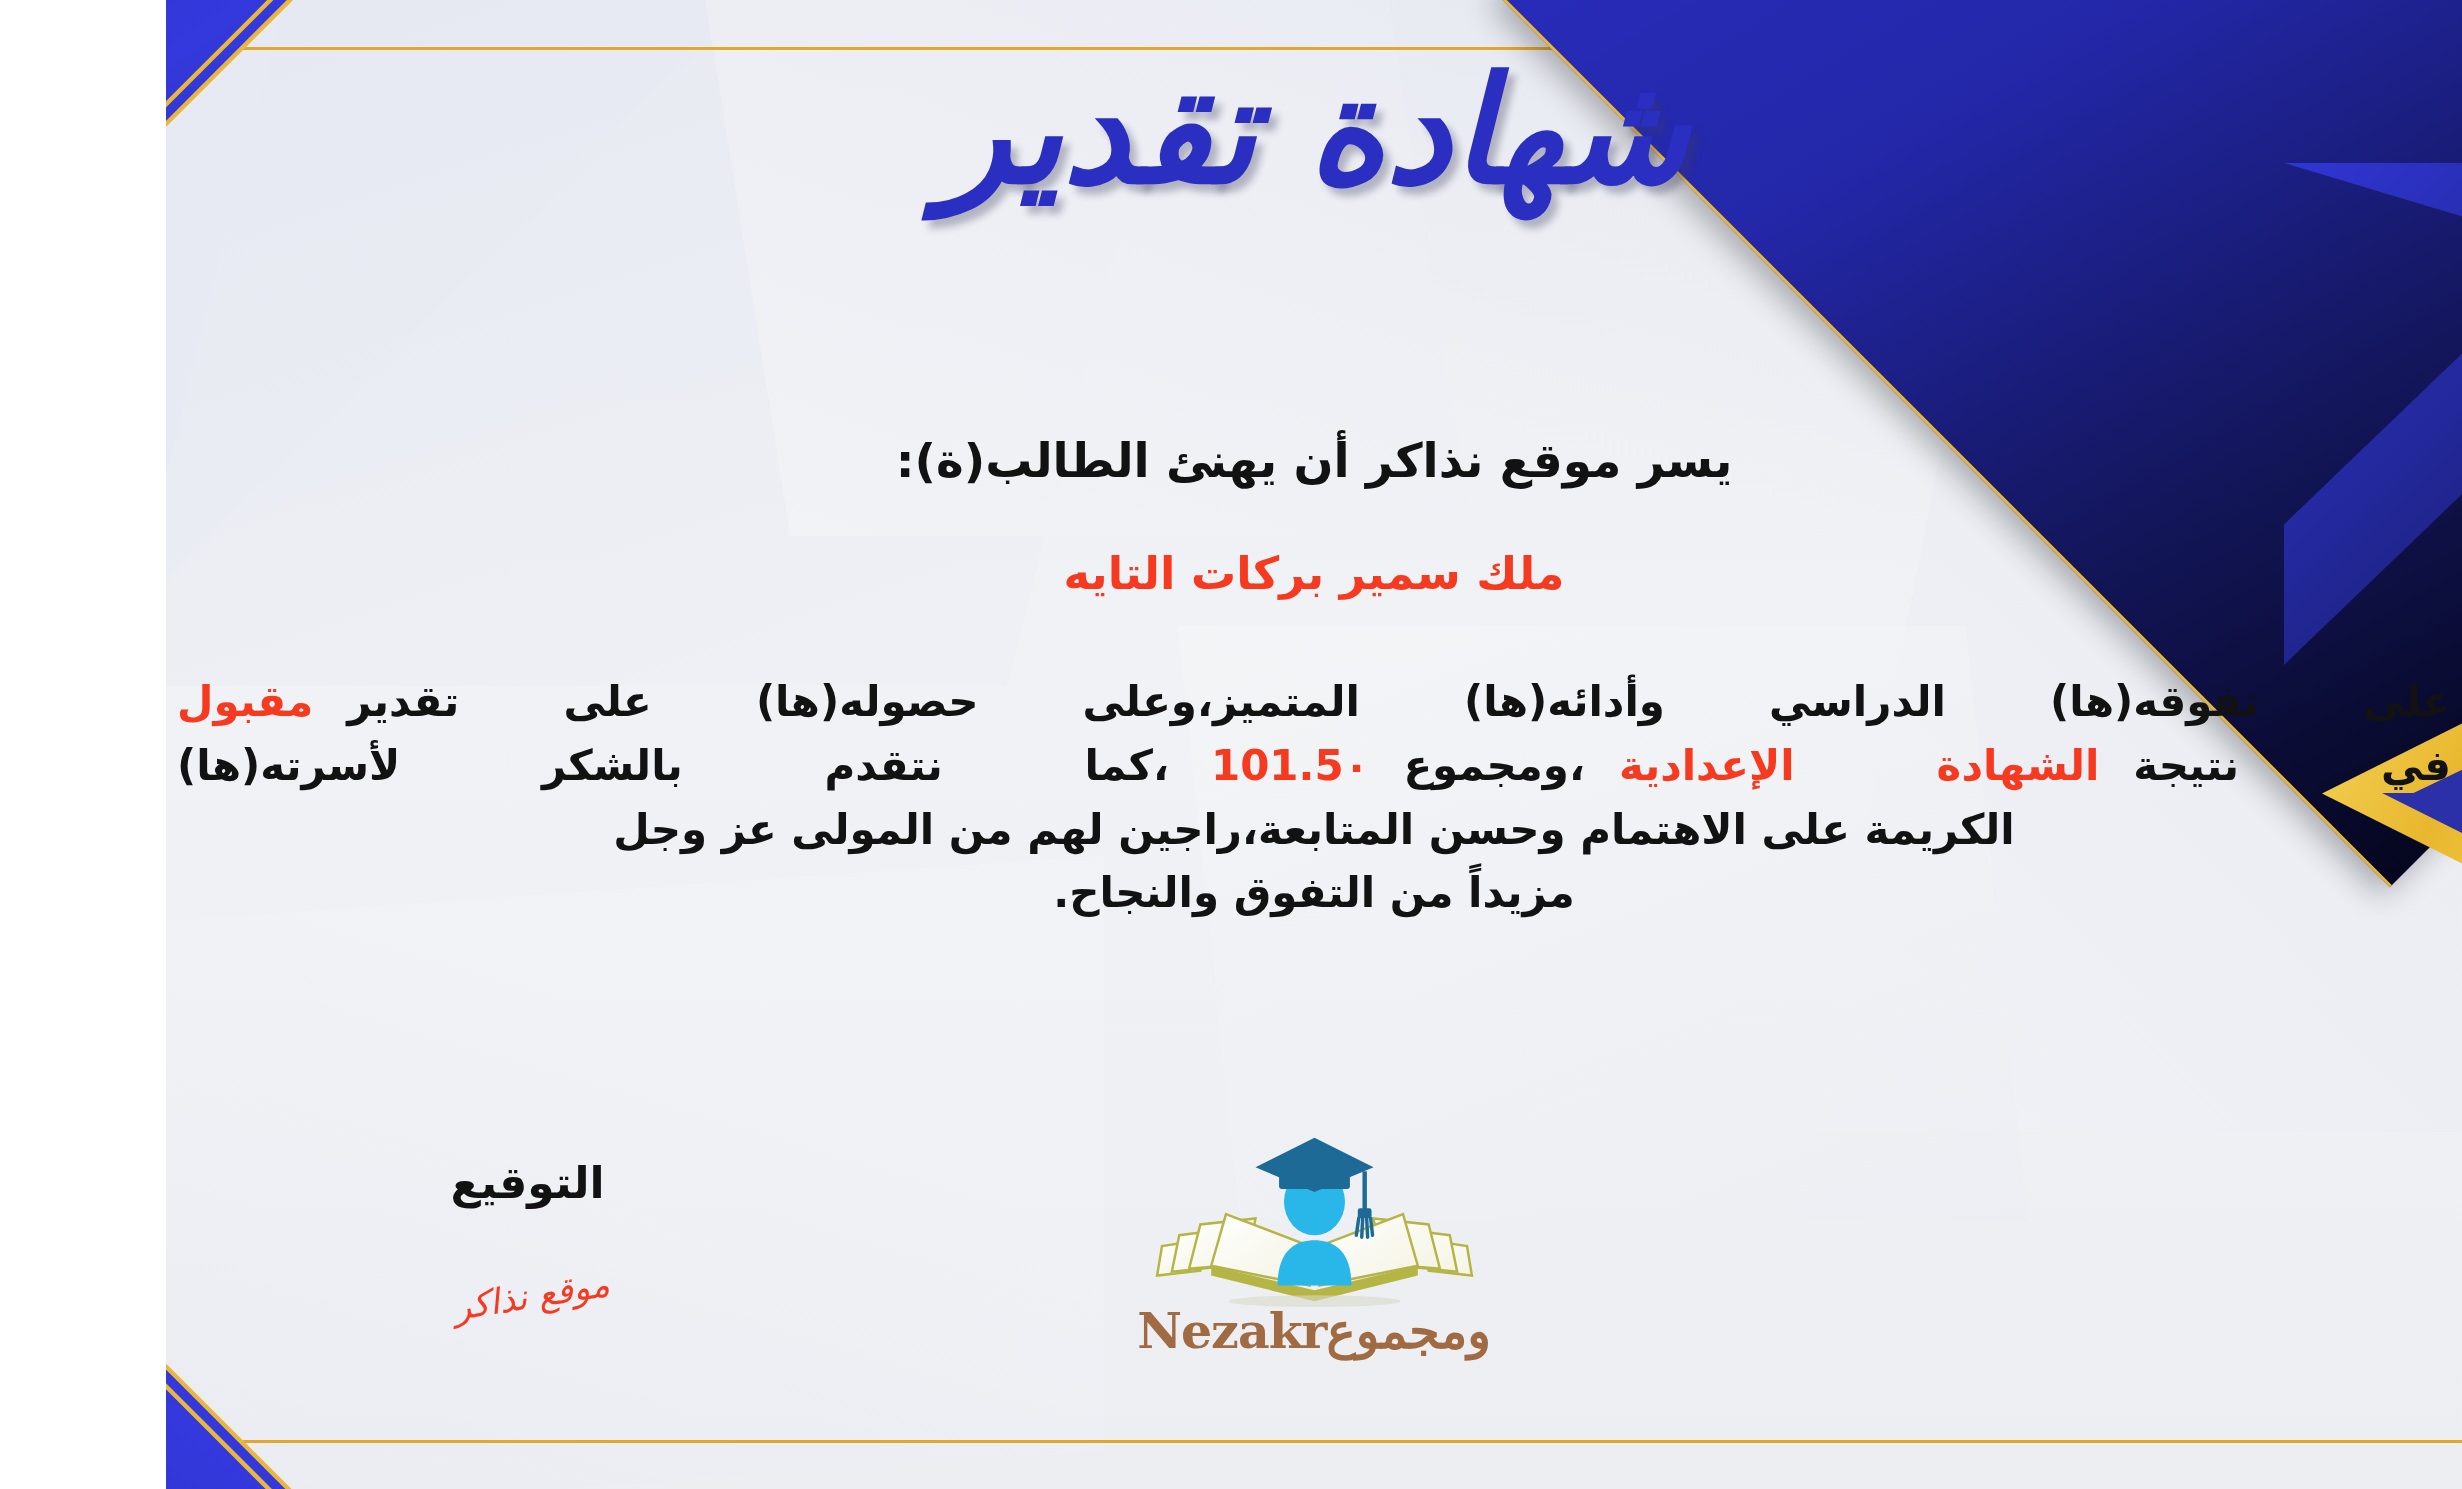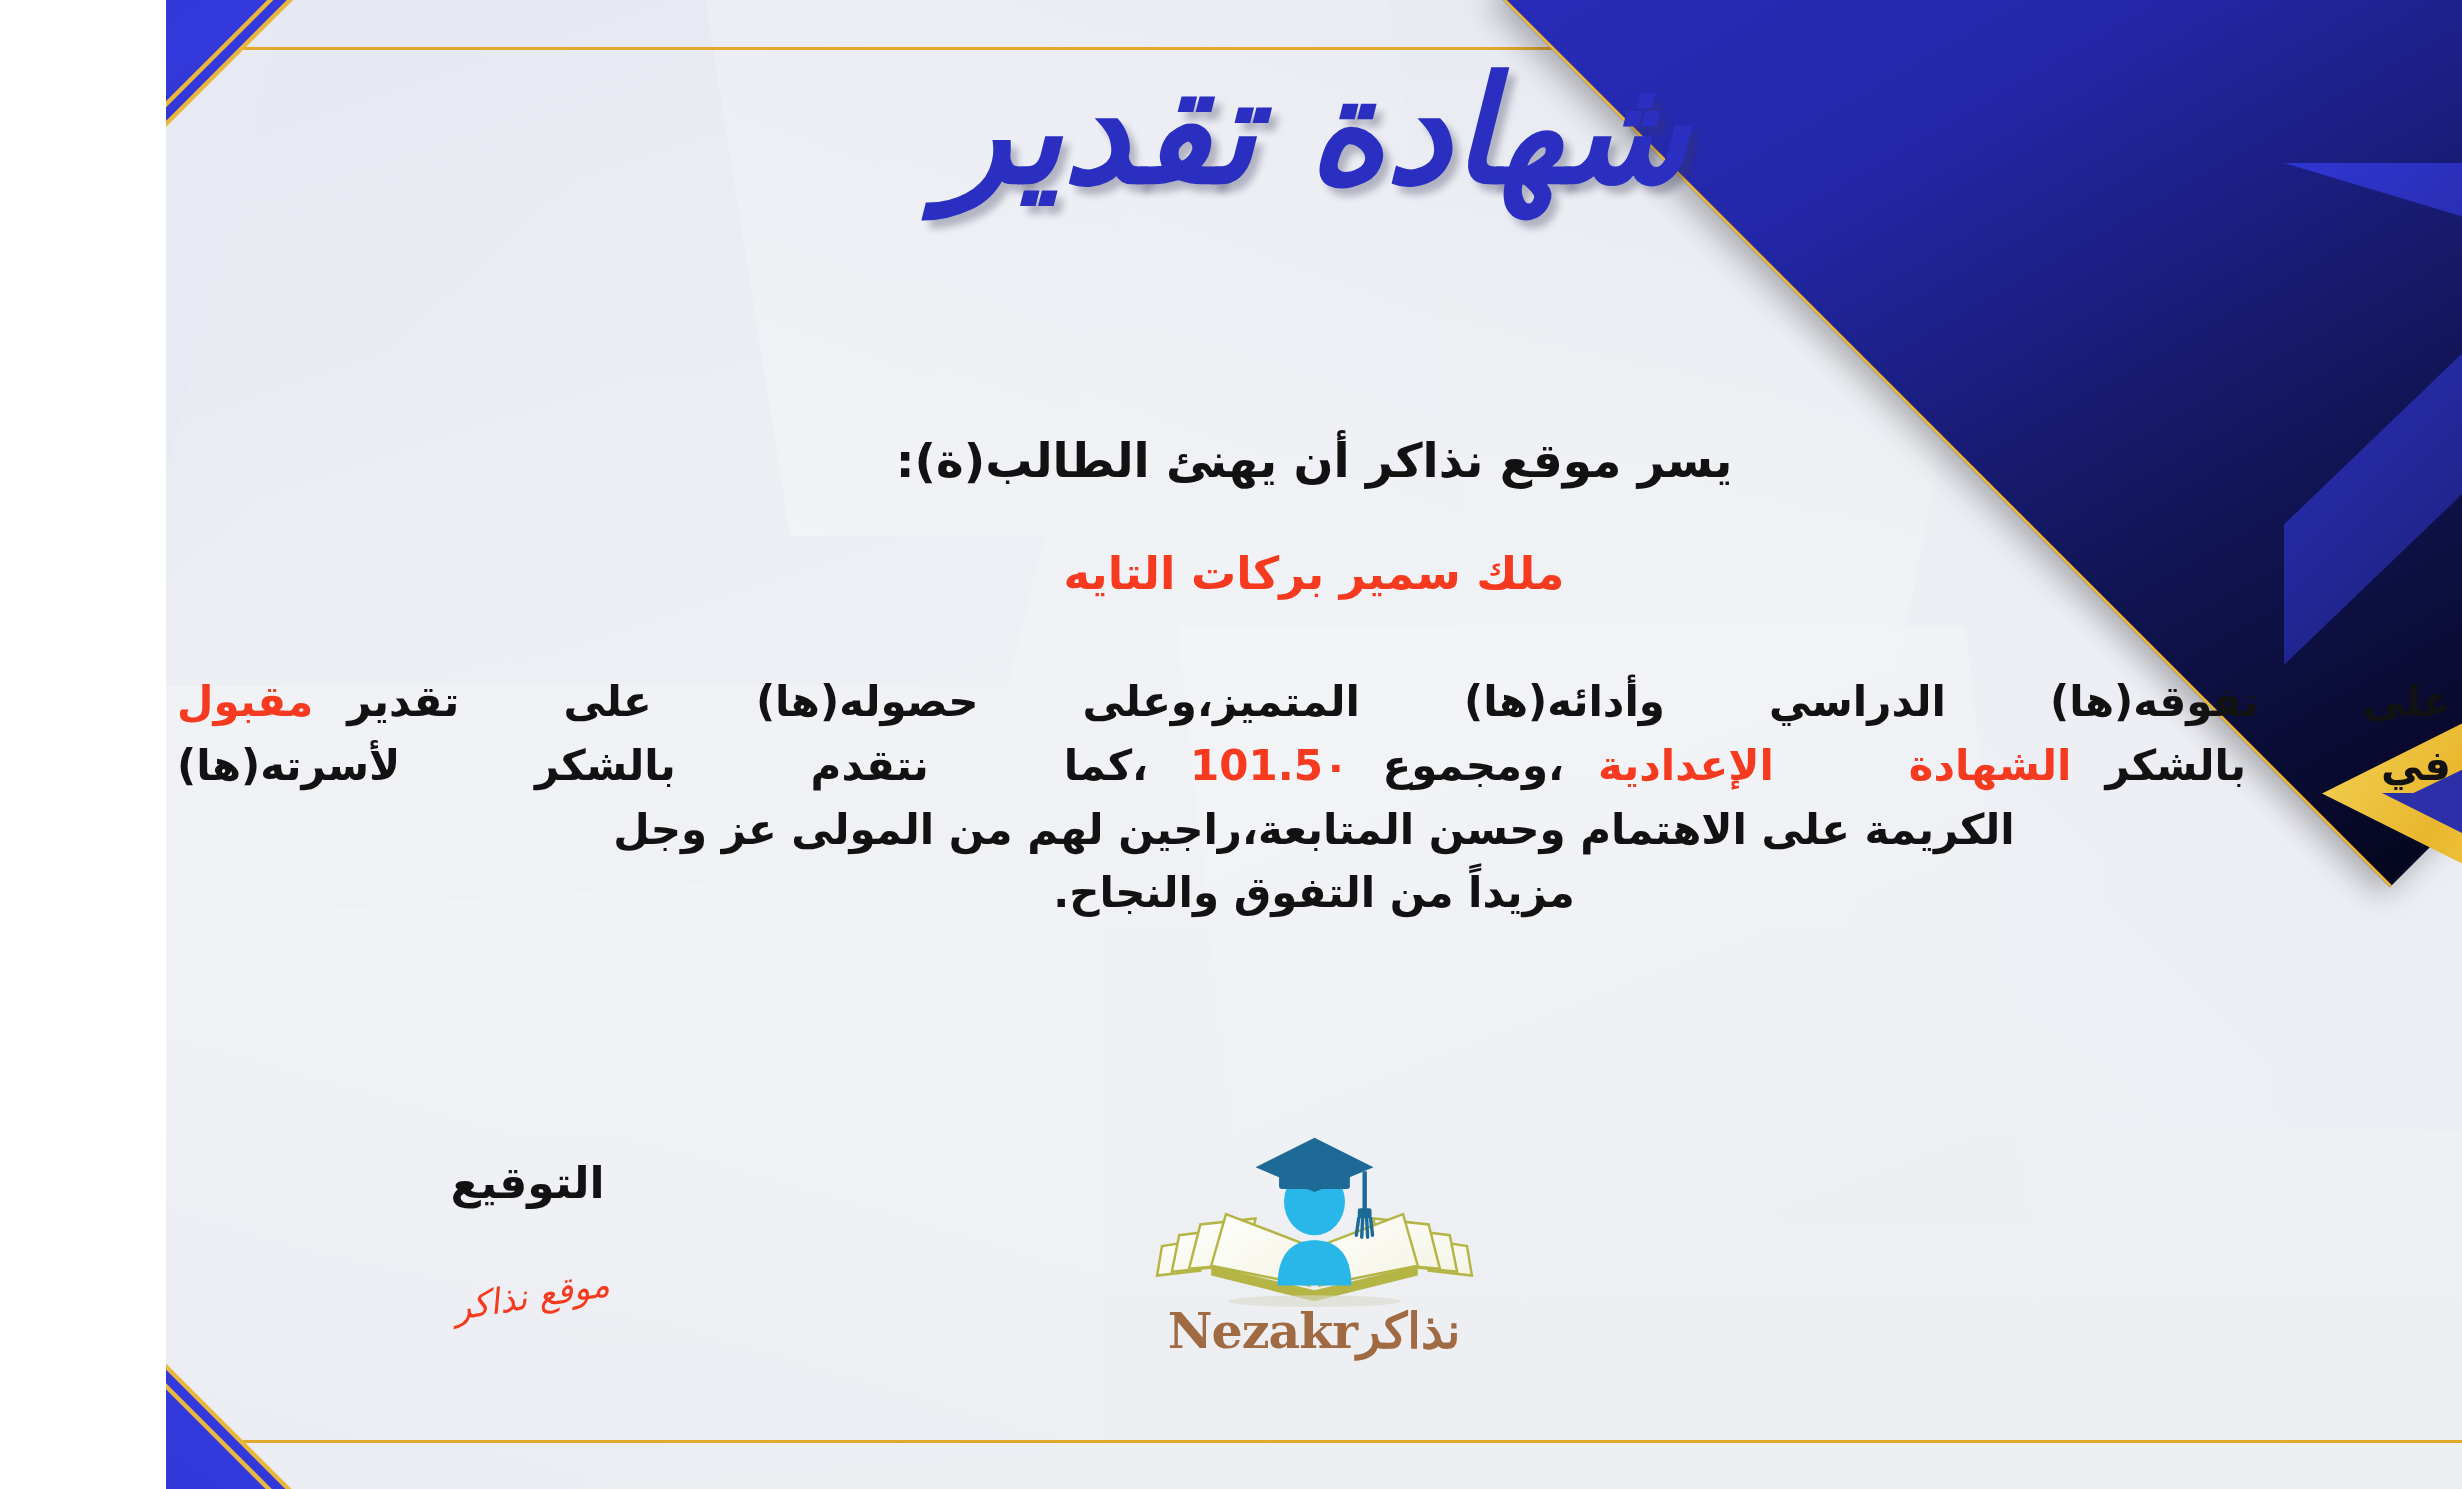--- a/index.html
+++ b/index.html
@@ -234,21 +234,21 @@
     <div class="title">شهادة تقدير</div>
 
     <div class="intro">يسر موقع نذاكر أن يهنئ الطالب(ة):</div>
 
     <div class="student-name">ملك سمير بركات التايه</div>
 
     <div class="body-block">
 
       <span class="body-line l1"><span>على تفوقه(ها) الدراسي وأدائه(ها) المتميز،وعلى حصوله(ها) على تقدير</span><span class="sp"></span><span class="hl">مقبول</span></span>
 
-      <span class="body-line l2"><span>في بالشكر</span><span class="sp"></span><span class="hl">الشهادة الإعدادية</span><span class="sp"></span><span>،ومجموع</span><span class="sp"></span><span class="num">101.5٠</span><span class="sp"></span><span>،كما نتقدم بالشكر لأسرته(ها)</span></span>
+      <span class="body-line l2"><span>في نتيجة</span><span class="sp"></span><span class="hl">الشهادة الإعدادية</span><span class="sp"></span><span>،ومجموع</span><span class="sp"></span><span class="num">101.5٠</span><span class="sp"></span><span>،كما نتقدم بالشكر لأسرته(ها)</span></span>
 
       <span class="body-line">الكريمة على الاهتمام وحسن المتابعة،راجين لهم من المولى عز وجل</span>
       <span class="body-line">مزيداً من التفوق والنجاح.</span>
     </div>
 
     <div class="sig-label">التوقيع</div>
     <div class="sig-mark">موقع نذاكر</div>
 
     <div class="logo">
       <svg class="logo-mark" viewBox="0 0 700 370">
@@ -282,18 +282,18 @@
 
         <rect x="278" y="82" width="144" height="42" rx="5" fill="#1d6a96"></rect>
         <rect x="284" y="88" width="132" height="12" rx="3" fill="#f2f6f8"></rect>
 
         <path d="M 350 20 L 470 80 L 350 130 L 230 80 Z" fill="#1d6a96"></path>
 
         <path d="M 452 88 L 452 165" stroke="#1d6a96" stroke-width="9" fill="none"></path>
         <rect x="438" y="163" width="28" height="20" rx="5" fill="#1d6a96"></rect>
         <path d="M 440 183 L 435 218 M 448 183 L 446 222 M 456 183 L 458 222 M 464 183 L 468 218" stroke="#1d6a96" stroke-width="7" fill="none" stroke-linecap="round"></path>
       </svg>
-      <div class="logo-word"><span>نذاكر</span><span class="lat">Nezakr</span></div>
+      <div class="logo-word"><span>ومجموع</span><span class="lat">Nezakr</span></div>
     </div>
 
   </div>
 </div>
 
 
 </body></html>

